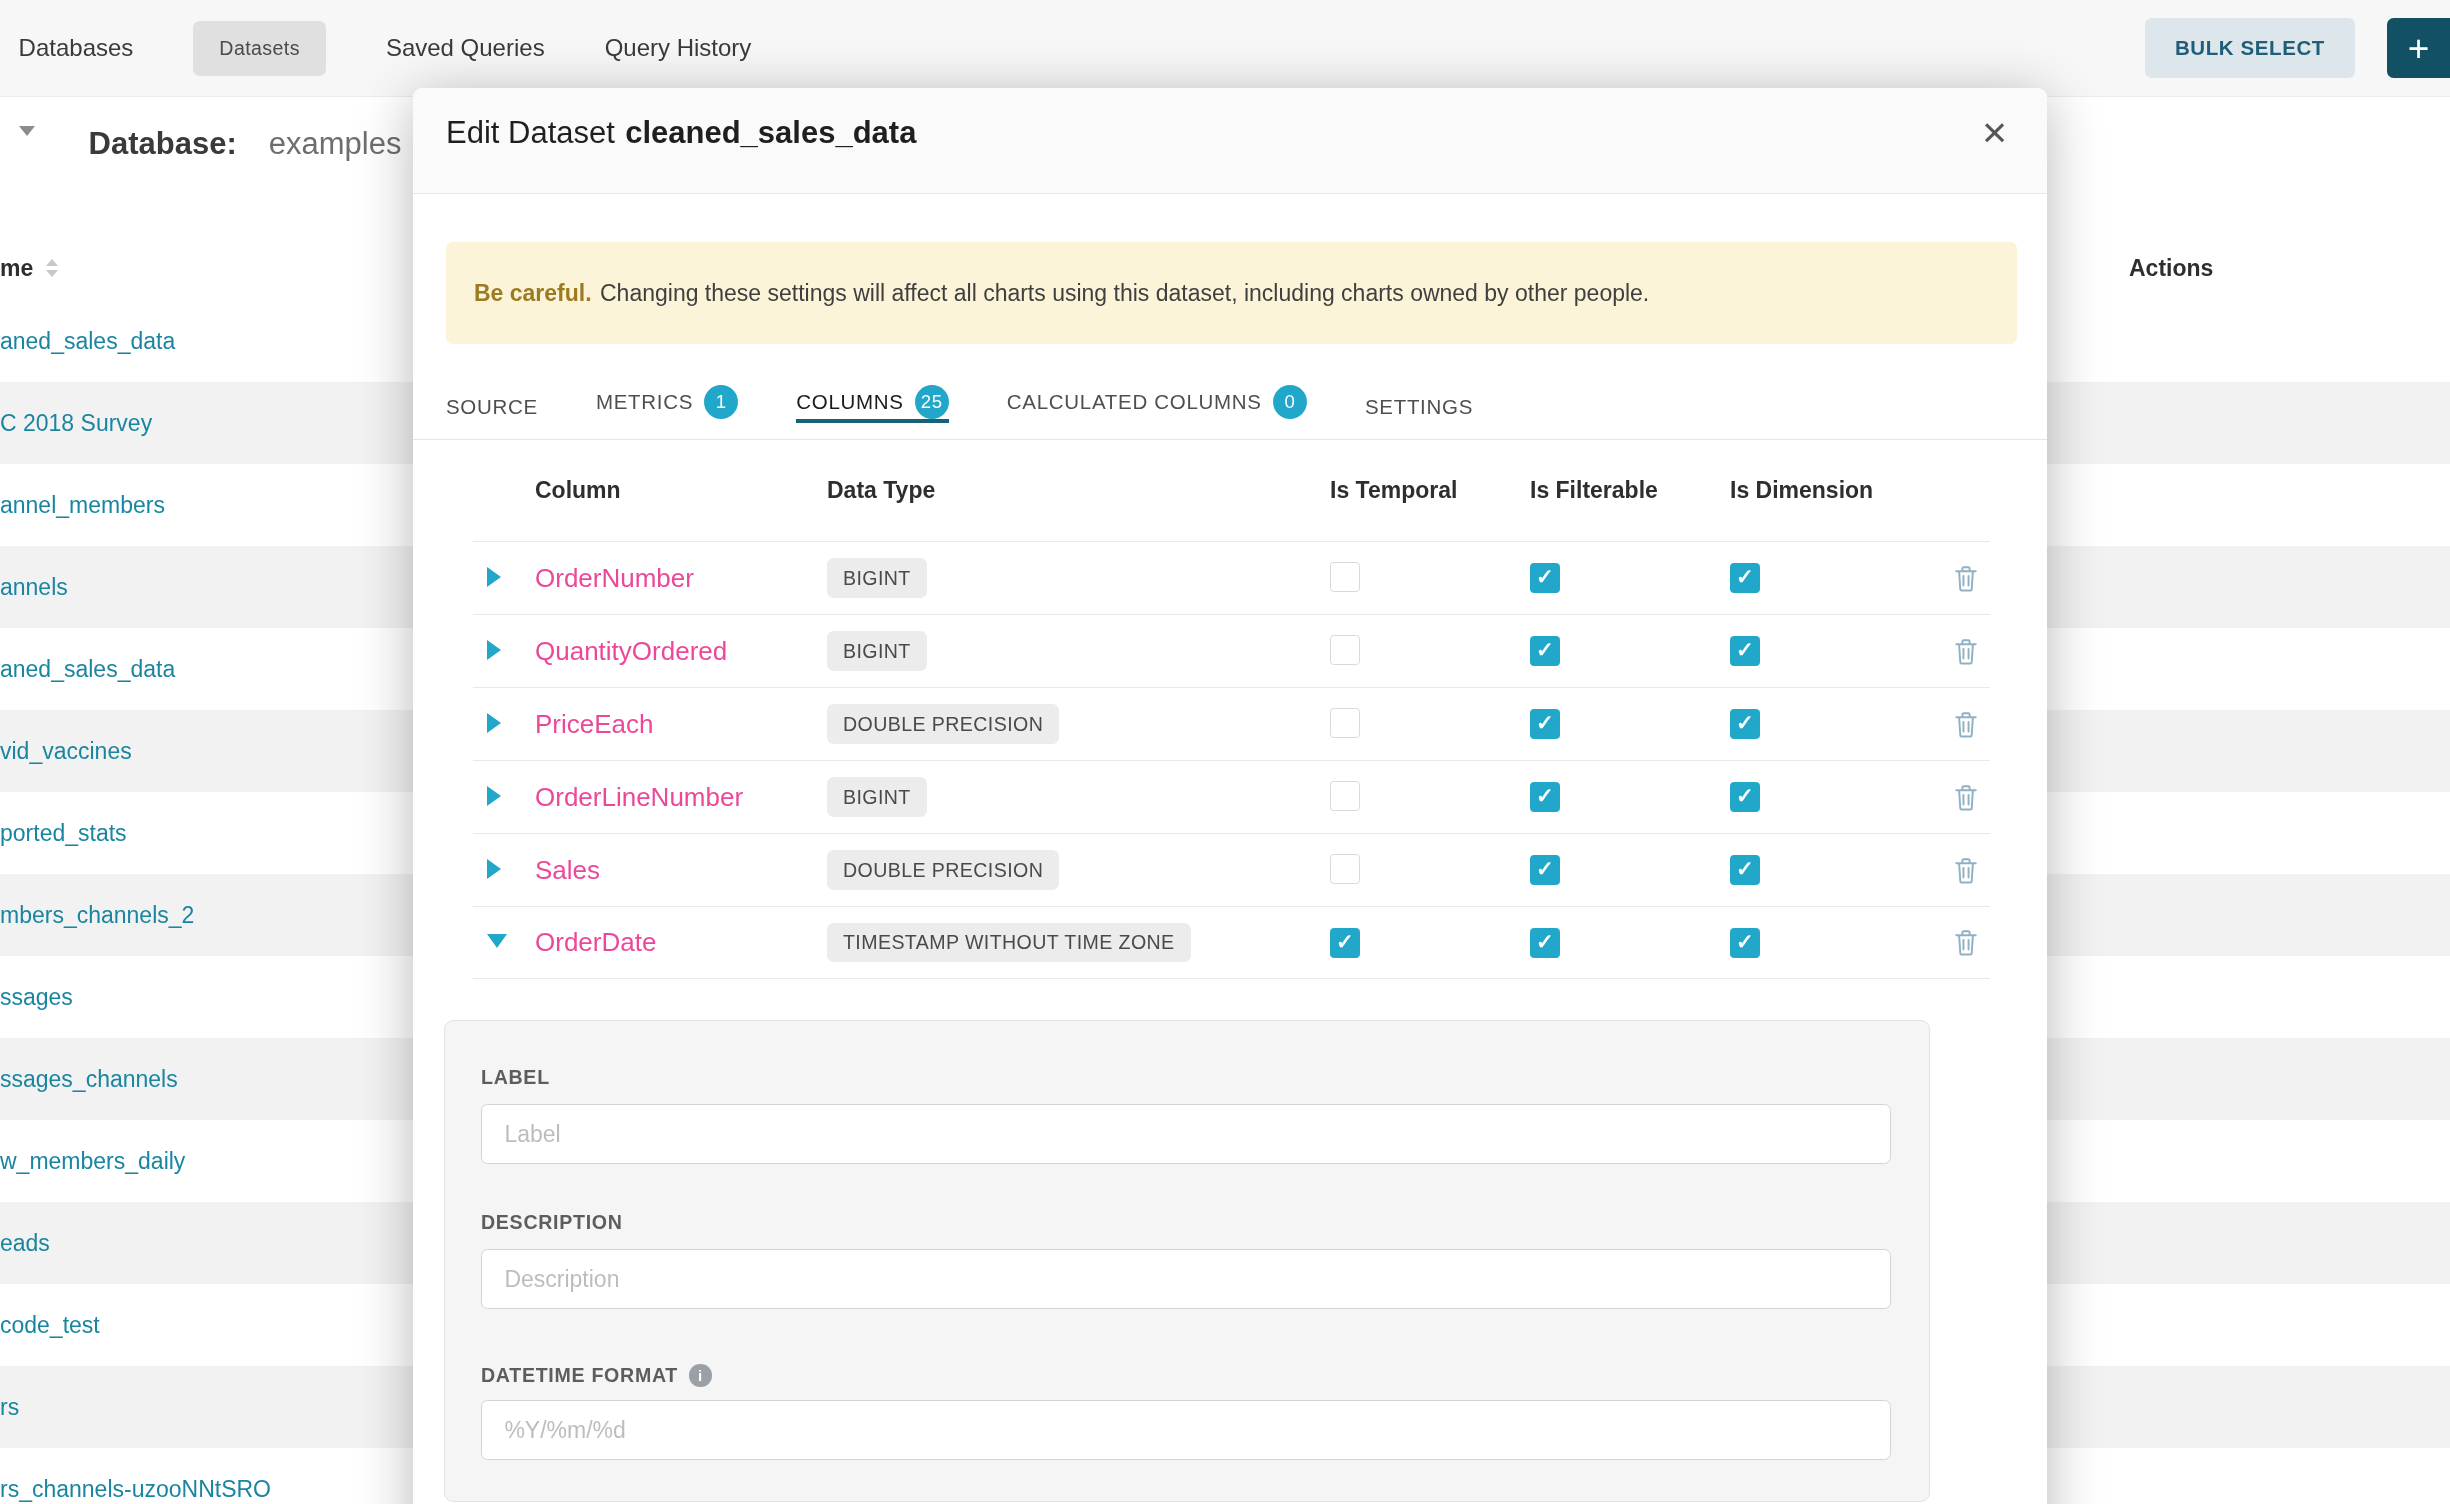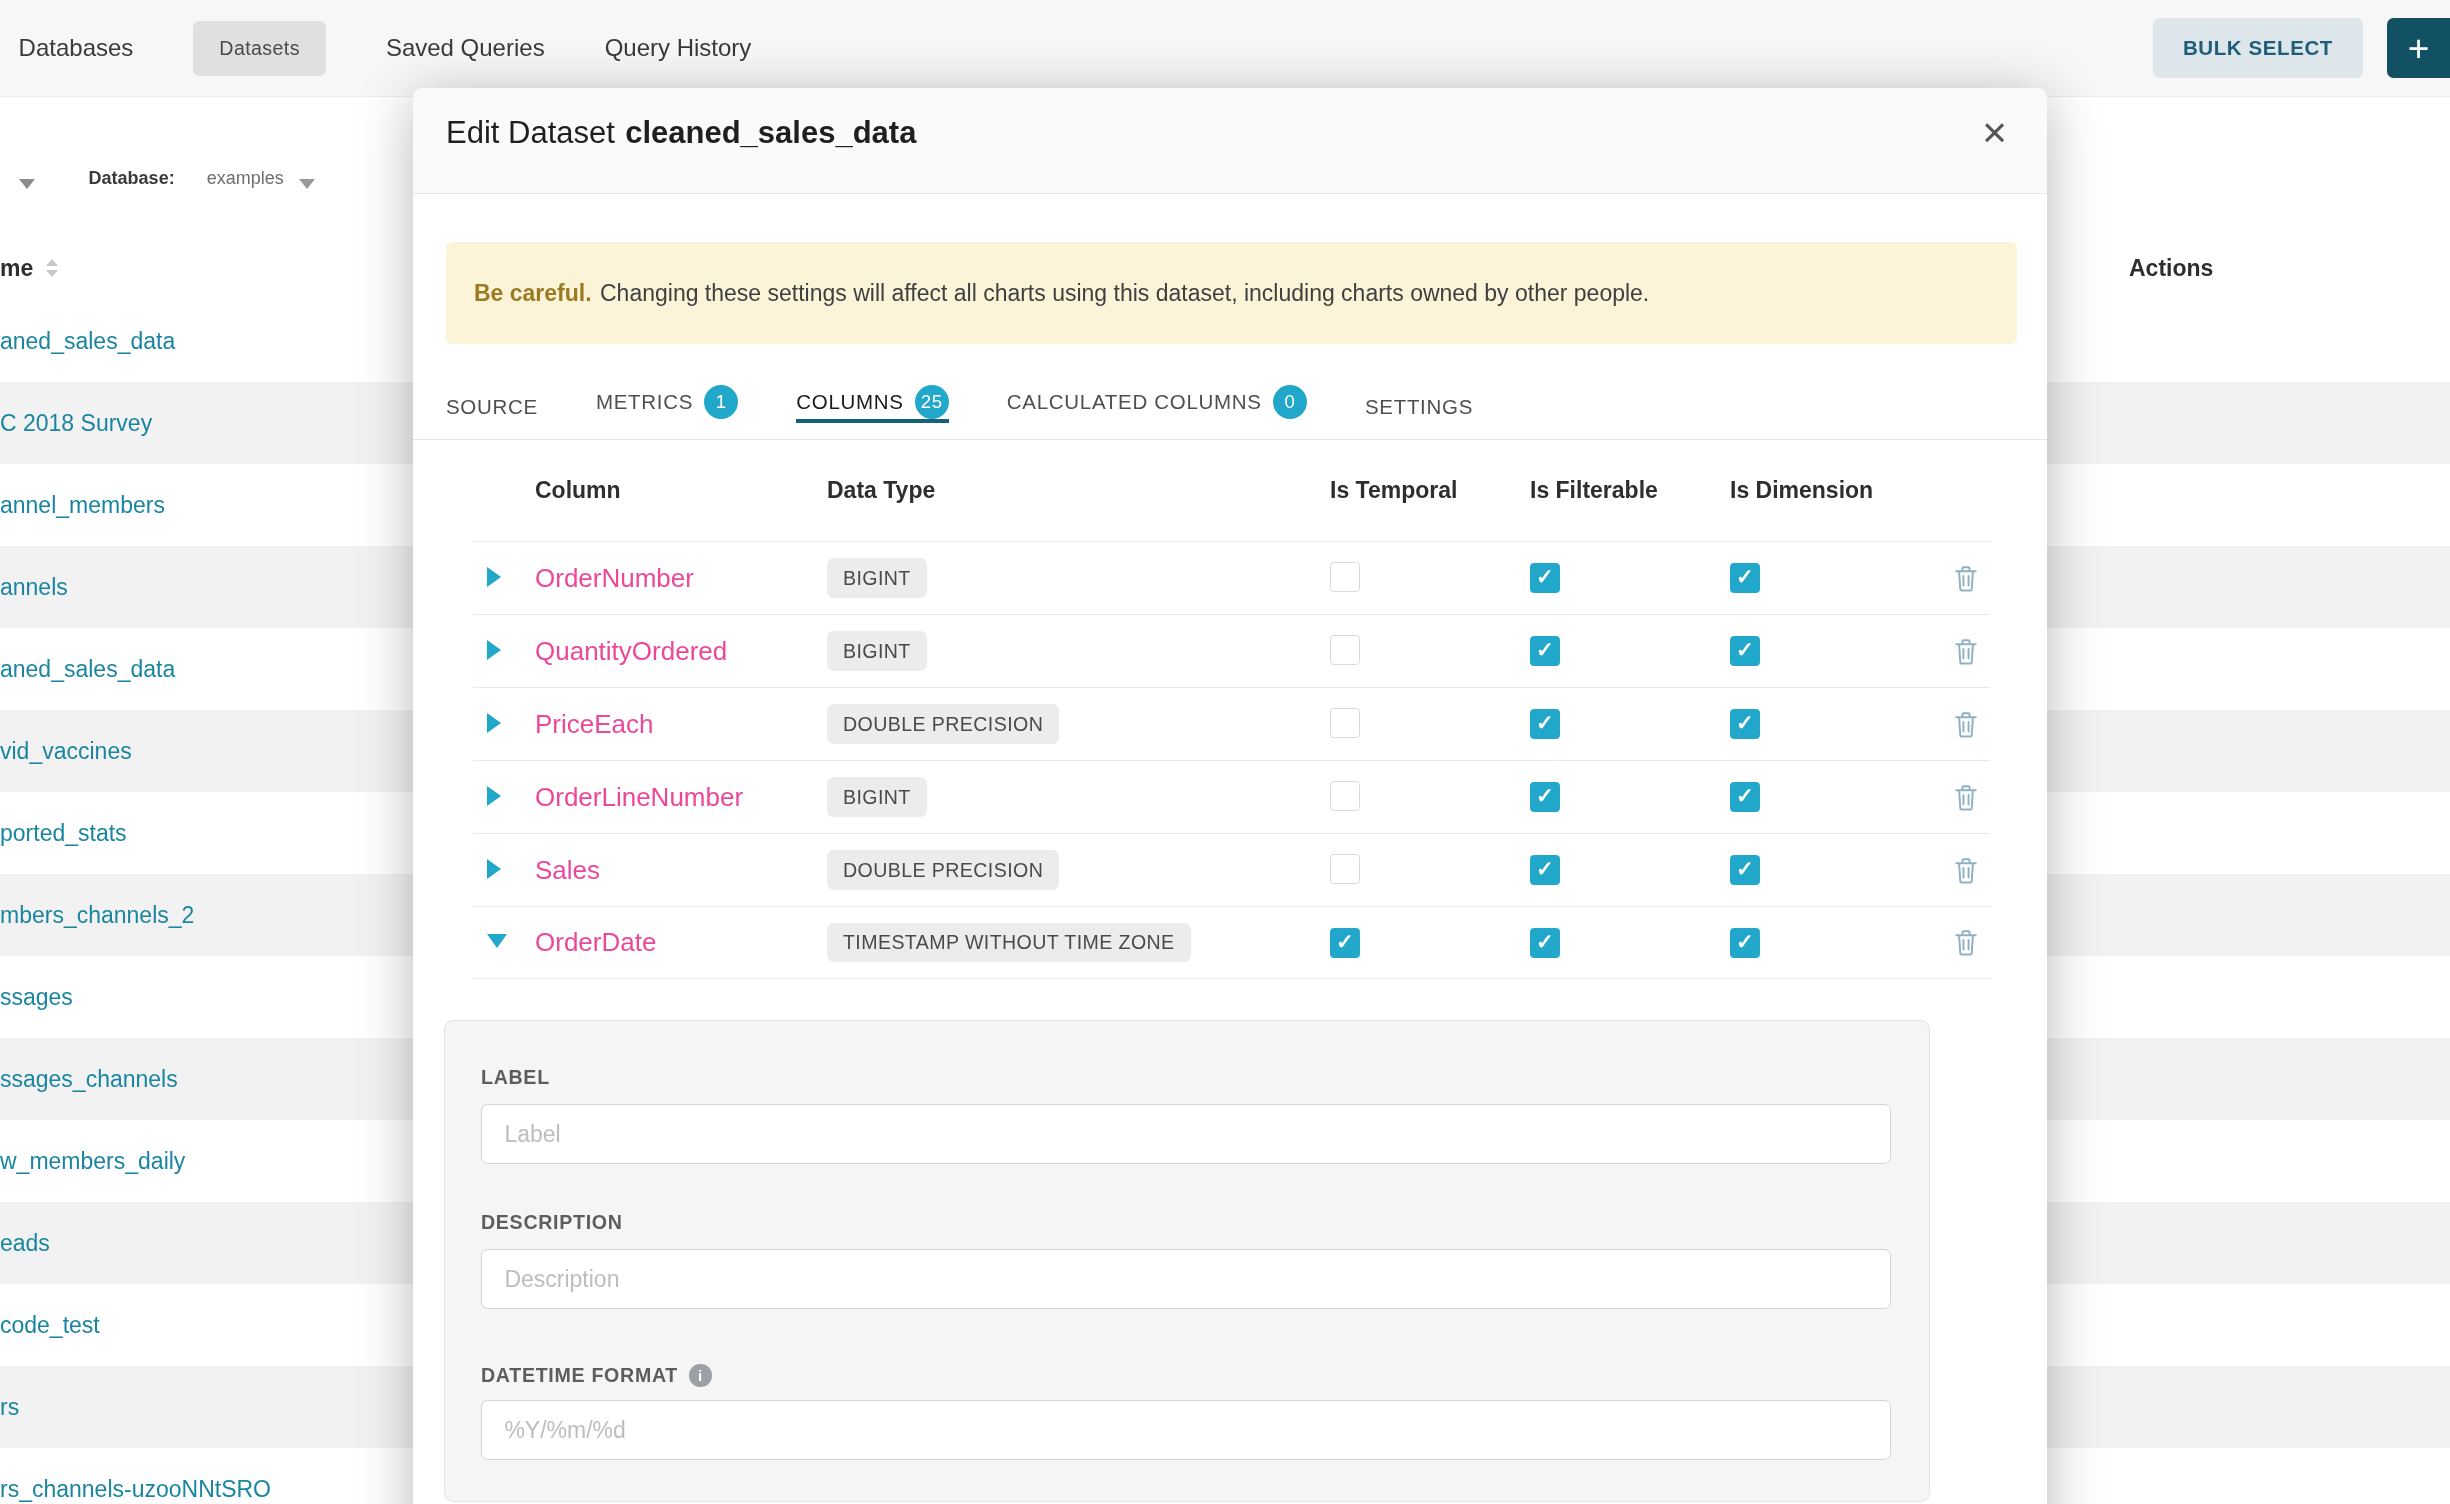--- a/index.html
+++ b/index.html
@@ -13,31 +13,31 @@
     font-family:"Liberation Sans", sans-serif;}
   .page{position:relative;width:2450px;height:1505px;overflow:hidden;background:#fff}
 
   
   .nav{position:absolute;top:0;left:0;right:0;height:97px;background:#f7f7f7;
     border-bottom:0.9px solid #ececec;display:flex;align-items:center;z-index:5}
   .nav-left{display:flex;align-items:center;margin-left:18.6px;gap:60px}
   .nav-item{font-size:24px;color:#3a3a3a;cursor:pointer;white-space:nowrap}
   .nav-item.pill{padding:16px 26px;border-radius:6.5px}
   .nav-item.pill.active{background:#e0e0e0}
-  .nav-right{margin-left:auto;display:flex;align-items:flex-end;gap:24px}
+  .nav-right{margin-left:auto;display:flex;align-items:flex-end;gap:32px}
   .bulk{height:60px;padding:0 30px;background:var(--bulk-bg);color:var(--bulk-text);
     font-size:20.5px;letter-spacing:0.6px;font-weight:700;border:none;border-radius:6.5px;
     cursor:pointer;font-family:inherit}
   .add{height:60px;width:63px;background:var(--add-bg);border:none;border-radius:6.5px 0 0 6.5px;
     color:#fff;display:flex;align-items:center;justify-content:center;cursor:pointer}
   .add span{font-size:37px;line-height:1;font-weight:400}
 
   
   .filter-row{position:absolute;top:126px;left:0;height:63px;display:flex;
-    align-items:flex-end;font-size:18px;z-index:1}
+    align-items:flex-start;font-size:31px;z-index:1}
   .caret-sm{width:0;height:0;border-left:8.4px solid transparent;border-right:8.4px solid transparent;
     border-top:10.3px solid #8c8c8c;display:inline-block}
   .db-label{font-weight:700;color:#3a3a3a;margin-left:54px}
   .db-value{color:#6e6e6e;margin-left:32px}
   .filter-row .caret-sm.val{margin-left:15px;border-top-color:#9a9a9a}
   .filter-row .caret-sm.first{margin-left:18.6px}
 
   .bg-table{position:absolute;top:236px;left:0;right:0;z-index:1}
   .bg-head{position:relative;height:64px;display:flex;align-items:center;
     font-weight:700;font-size:23px;color:#2e2e2e}

